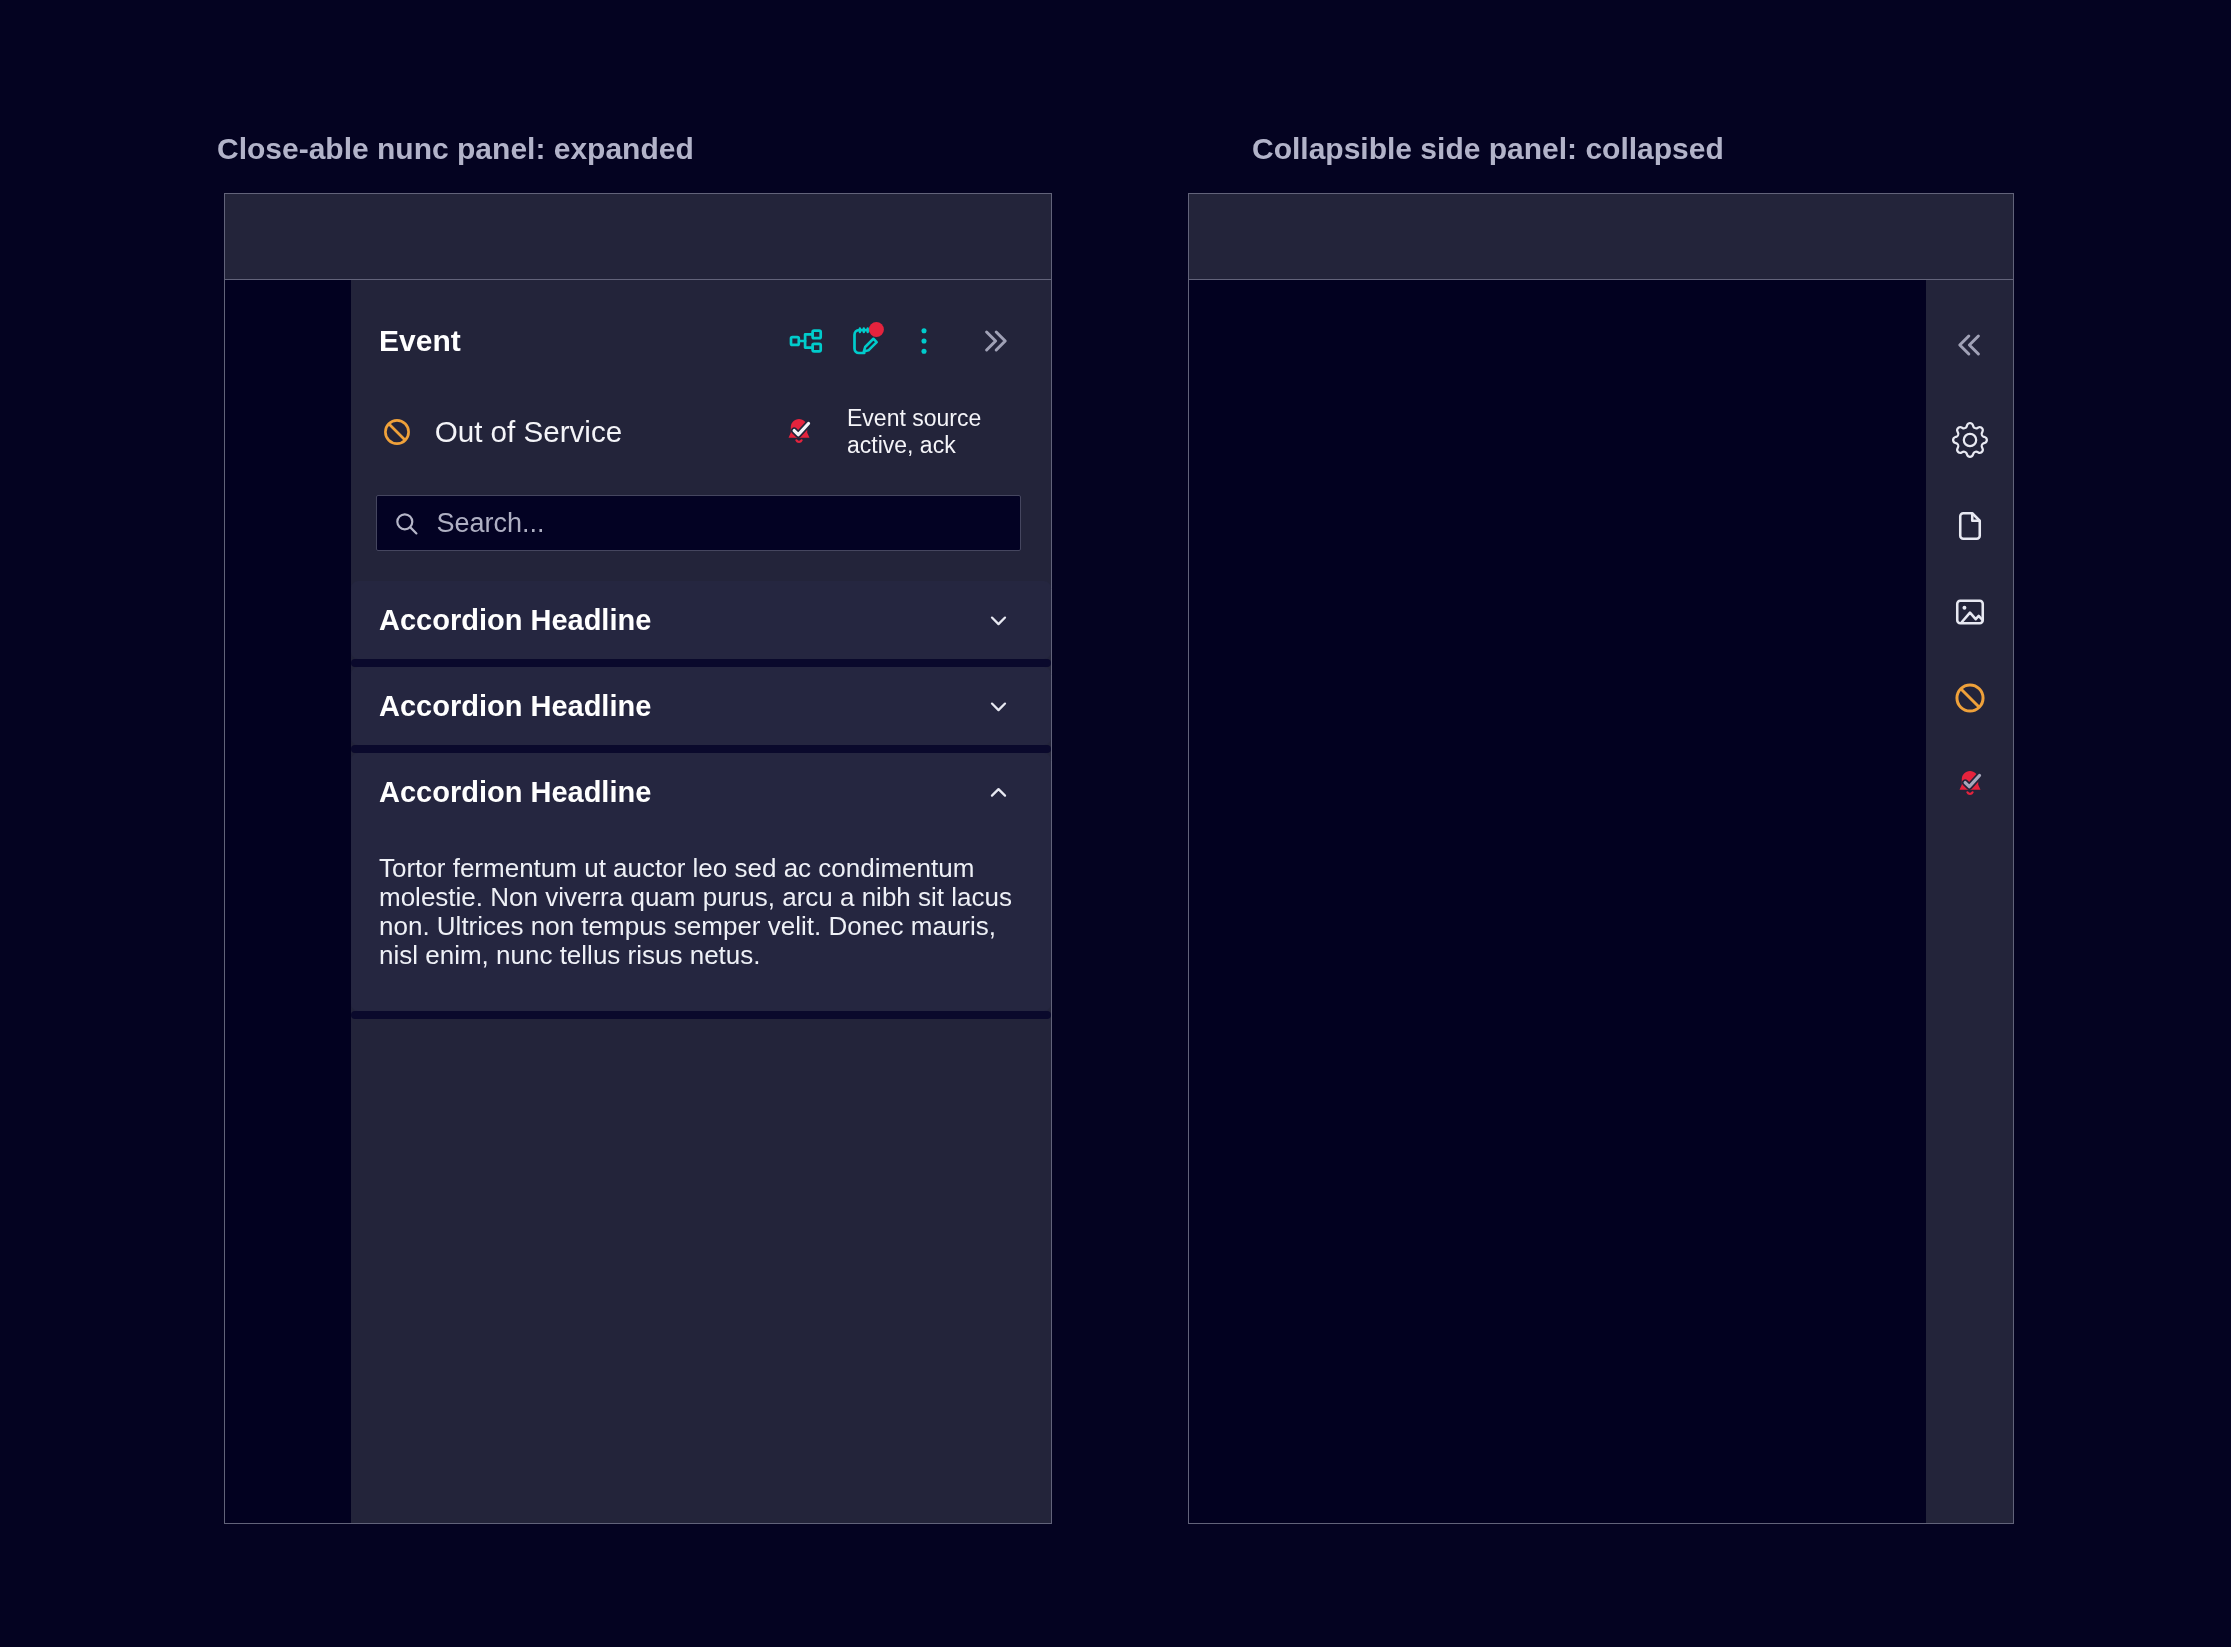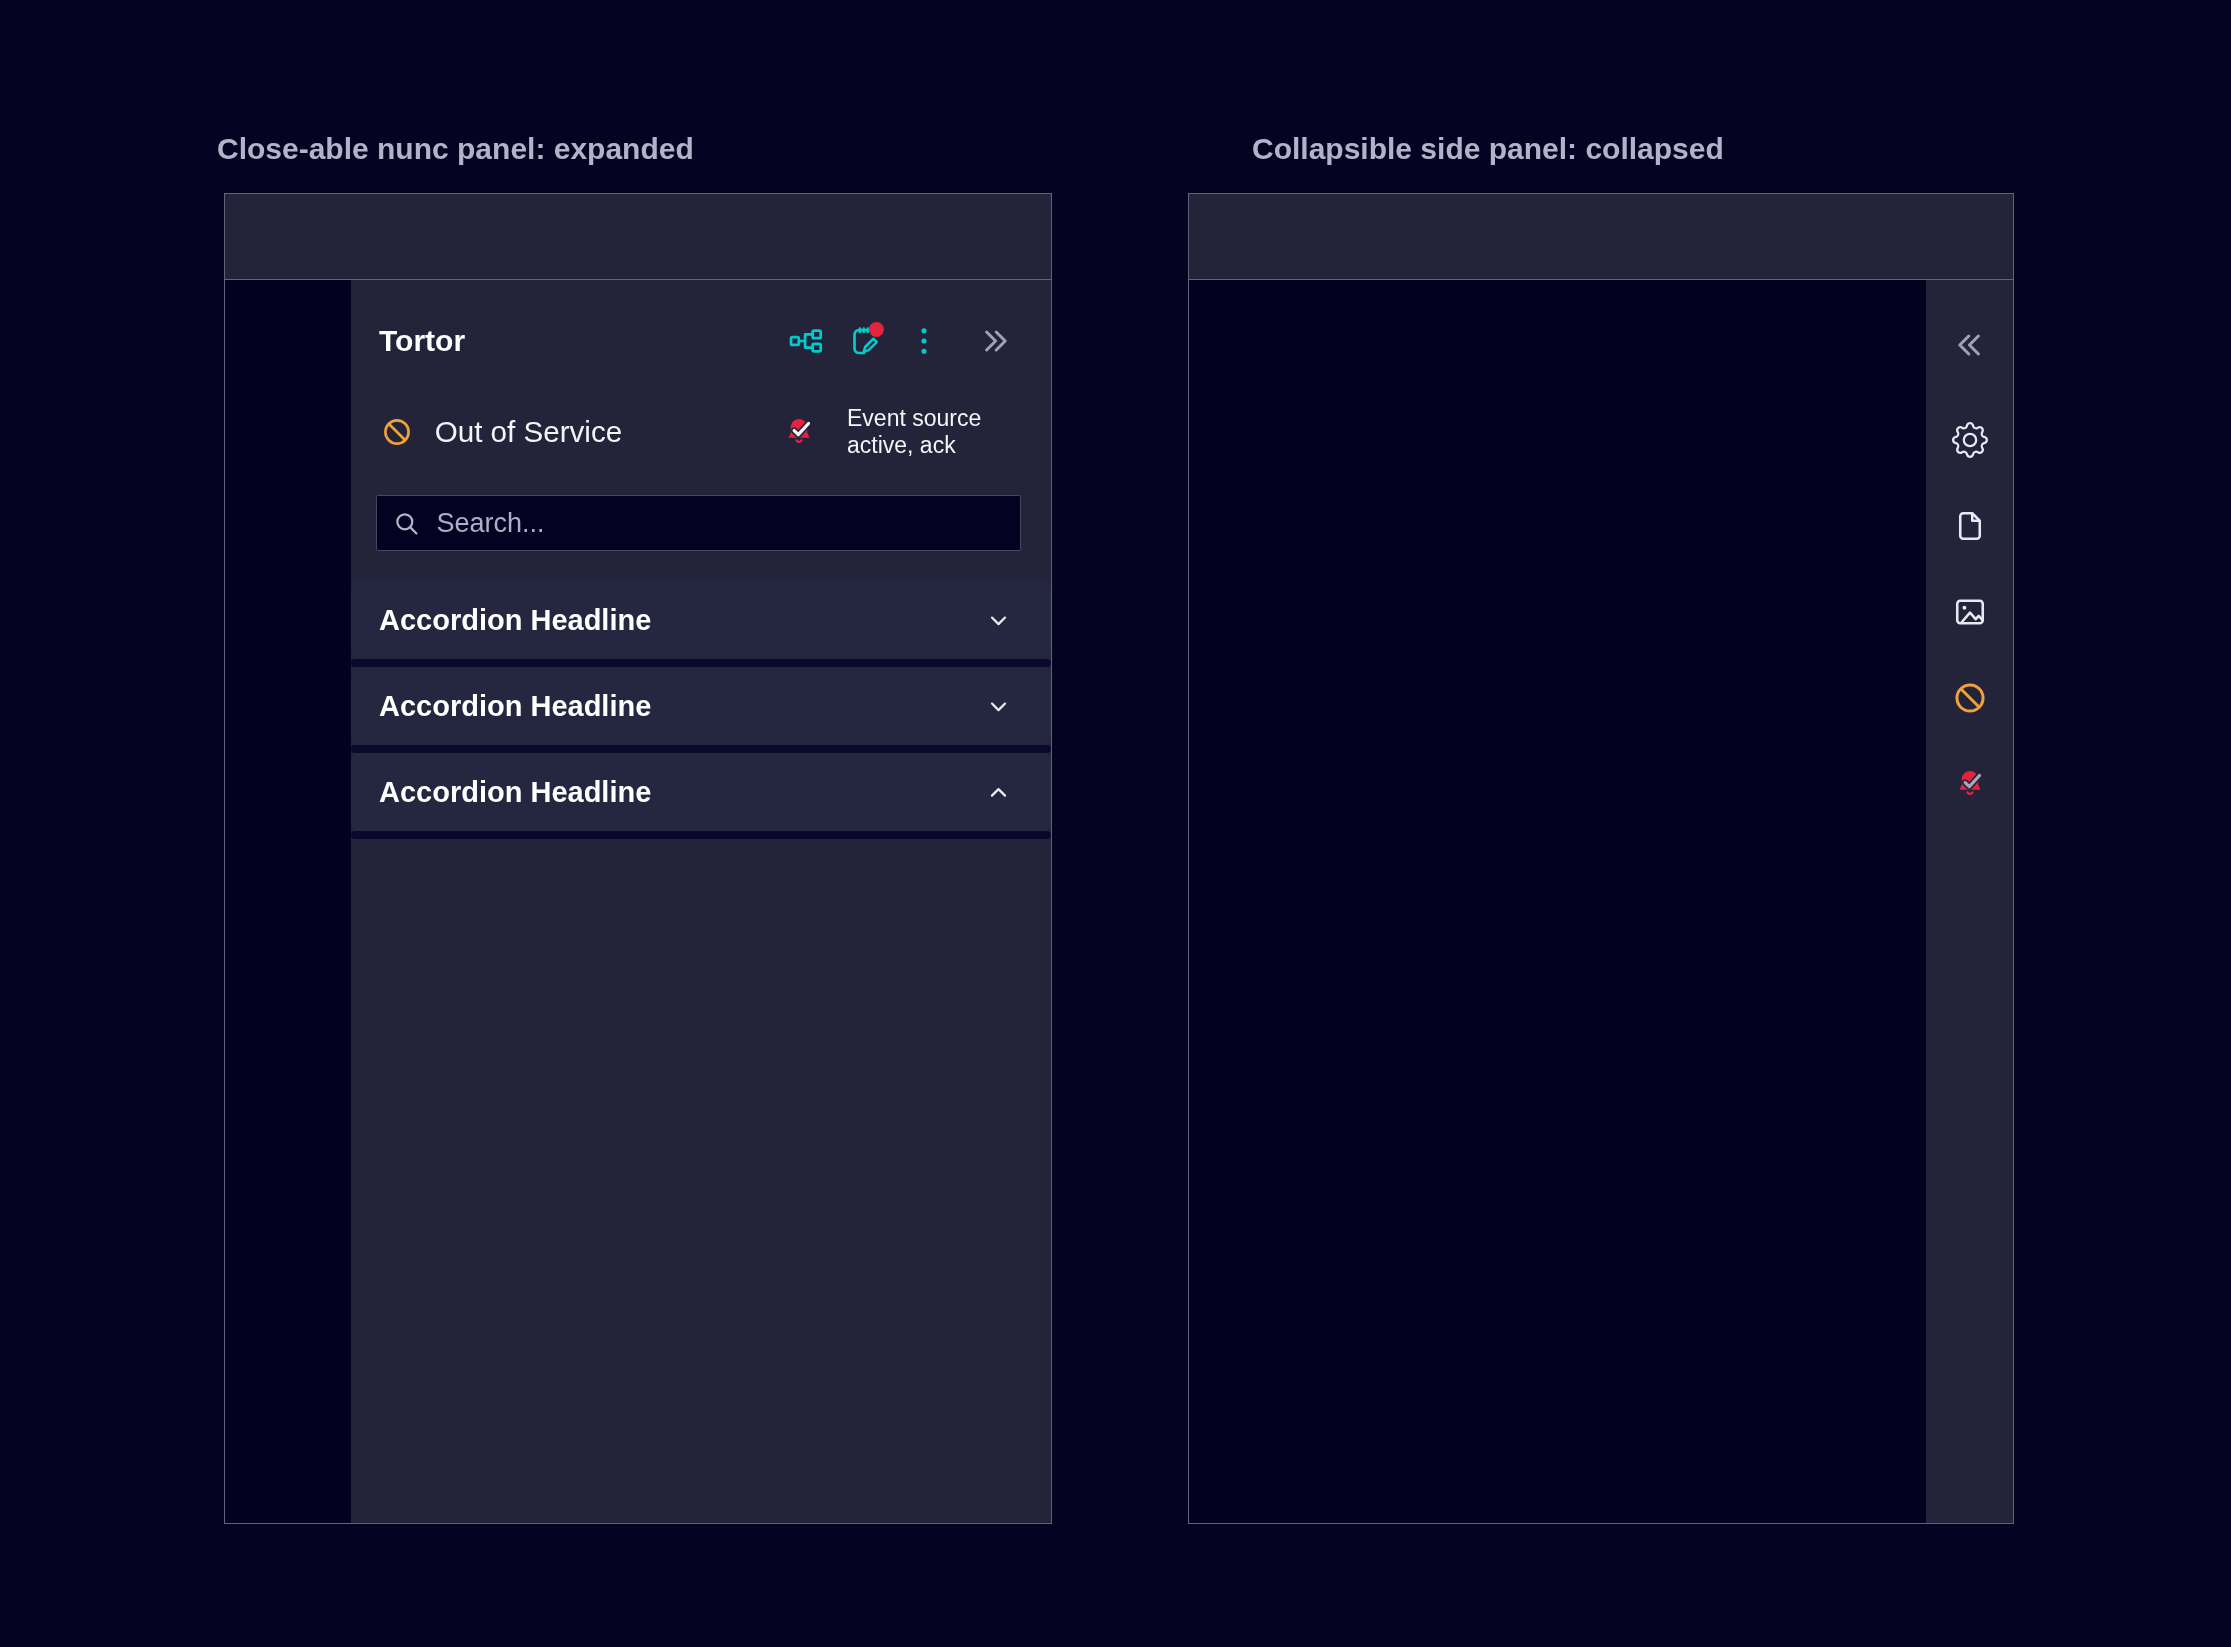--- a/index.html
+++ b/index.html
@@ -98,21 +98,21 @@
 <div class="example-heading" id="heading-collapsed">Collapsible side panel: collapsed</div>
 
 <div class="window" id="window-expanded">
   <div class="topbar"></div>
   <div class="win-body">
     <div class="content-area"></div>
 
     <div class="side-panel">
 
       <div class="panel-header">
-        <span class="panel-title">Tortor</span>
+        <span class="panel-title">Event</span>
         <span class="header-icons">
           <span class="icon-btn">
             <svg width="36" height="36" viewBox="0 0 24 24" fill="none" stroke="#00cccc" stroke-width="1.8" stroke-linejoin="round" stroke-linecap="round">
               <rect x="2" y="9.4" width="5.2" height="5.2" rx="1"></rect>
               <path d="M7.4 12 H11.4 V7.6 H16.4"></path>
               <path d="M11.4 12 V16.4 H16.4"></path>
               <rect x="16.4" y="5.1" width="5.4" height="5" rx="1"></rect>
               <rect x="16.4" y="13.9" width="5.4" height="5" rx="1"></rect>
             </svg>
           </span>
@@ -201,20 +201,21 @@
 
         <div class="acc-card">
           <div class="acc-head">
             <span class="acc-label">Accordion Headline</span>
             <span class="acc-chevron">
               <svg width="27" height="27" viewBox="0 0 24 24" fill="none" stroke="#e8e9f2" stroke-width="2" stroke-linecap="round" stroke-linejoin="round">
                 <path d="M6.2 14.8 L12 9 L17.8 14.8"></path>
               </svg>
             </span>
           </div>
+          <div class="acc-body">Tortor fermentum ut auctor leo sed ac condimentum molestie. Non viverra quam purus, arcu a nibh sit lacus non. Ultrices non tempus semper velit. Donec mauris, nisl enim, nunc tellus risus netus.</div>
         </div>
         <div class="acc-sep"></div>
 
       </div>
     </div>
   </div>
 </div>
 
 <div class="window" id="window-collapsed">
   <div class="topbar"></div>

